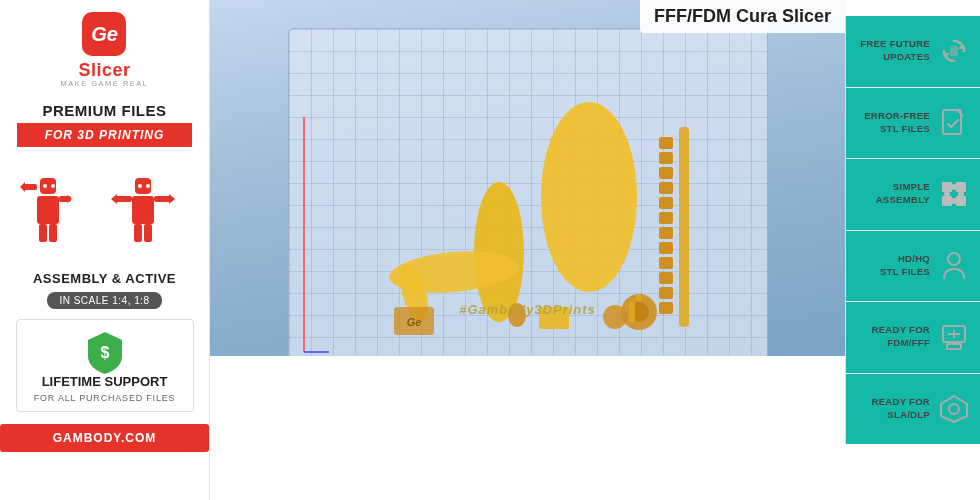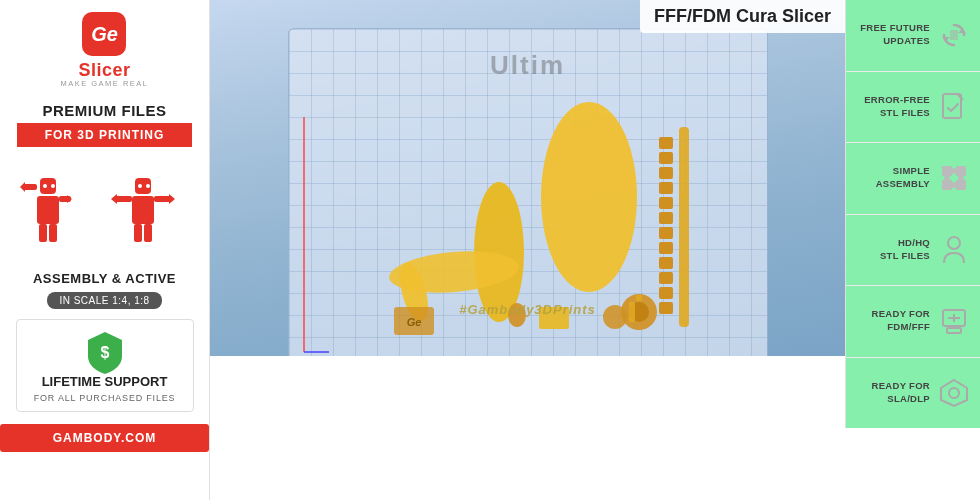--- a/index.html
+++ b/index.html
@@ -70,20 +70,21 @@
 
     .for-3d-printing {
       background: #e63329;
       color: #fff;
       font-size: 12px;
       font-weight: bold;
       padding: 5px 28px;
       letter-spacing: 1px;
       text-transform: uppercase;
       margin-bottom: 8px;
+      font-style: italic;
     }
 
     .robot-image-area {
       width: 180px;
       height: 110px;
       display: flex;
       align-items: center;
       justify-content: center;
       position: relative;
       margin-bottom: 2px;
@@ -232,24 +233,25 @@
       font-family: 'Arial Black', Arial, sans-serif;
       letter-spacing: 2px;
       z-index: 3;
     }
 
     
     #right-panel {
       width: 135px;
       min-width: 135px;
       height: 428px;
-      background: #86efac;
+      background: #14b8a6;
       border-left: 1px solid #e0e0e0;
       display: flex;
       flex-direction: column;
+      margin-top: 16px;
     }
 
     .feature-item {
       flex: 1;
       display: flex;
       align-items: center;
       padding: 0 10px;
       border-bottom: 1px solid #ececec;
       gap: 8px;
     }
@@ -352,21 +354,20 @@
     <div class="for-purchased">FOR ALL PURCHASED FILES</div>
   </div>
 
   <button class="gambody-com-btn">GAMBODY.COM</button>
 </div>
 
 <div id="center">
   <div class="scene-bg">
     <div class="slicer-title-bar">FFF/FDM Cura Slicer</div>
 
-    <div class="ultimaker-label">Ultim</div>
 
     <div class="printer-bed">
       <div class="brand-watermark">#Gambody3DPrints</div>
 
       <svg width="450" height="260" viewBox="0 0 450 260" style="position:absolute;bottom:10px;left:10px;">
 
         <ellipse cx="290" cy="100" rx="48" ry="95" fill="#f0c030" opacity="0.95"></ellipse>
 
         <ellipse cx="200" cy="155" rx="25" ry="70" fill="#e8b820" opacity="0.95"></ellipse>
 

